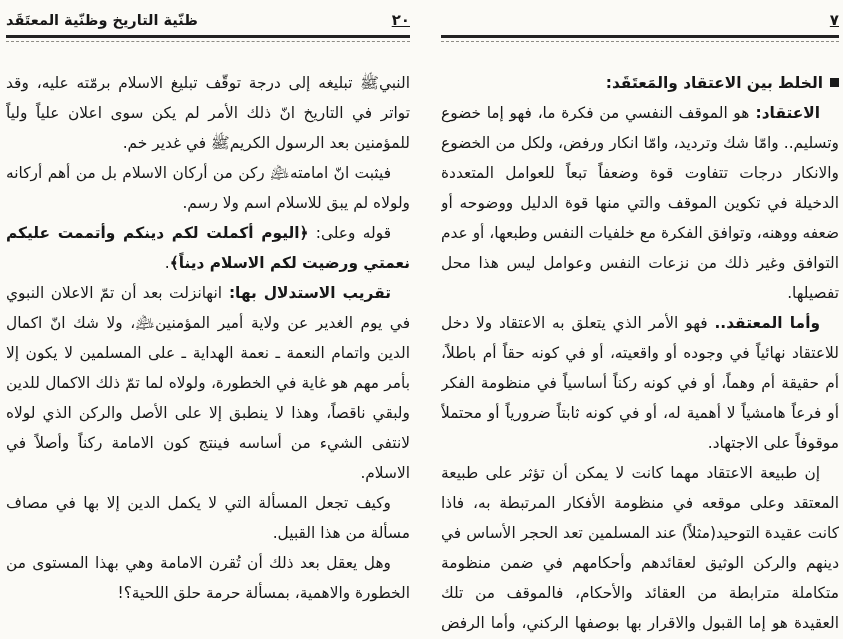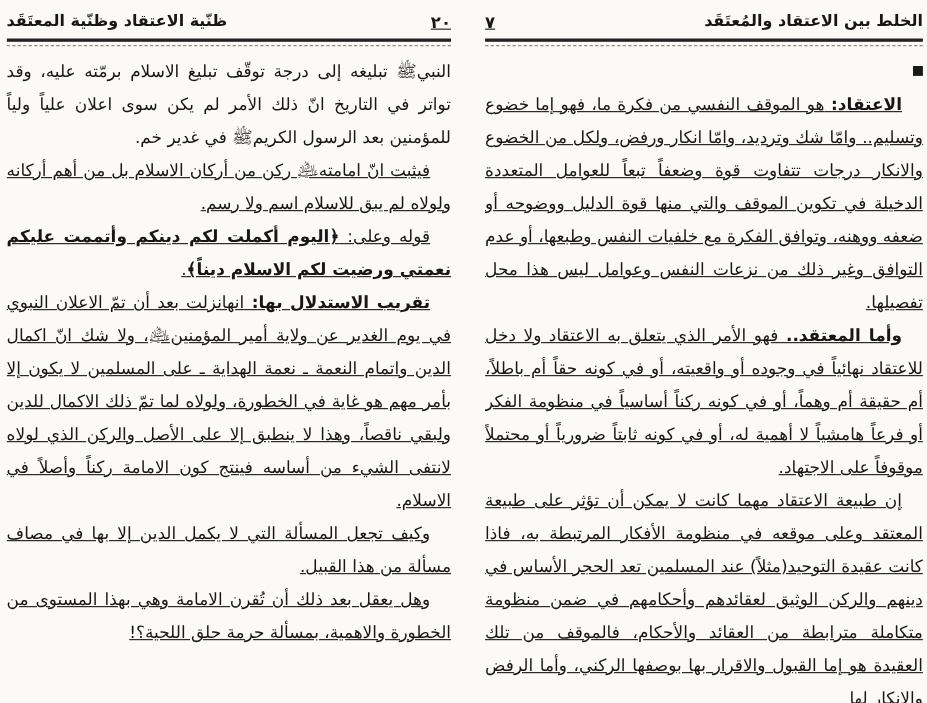--- a/index.html
+++ b/index.html
@@ -21,73 +21,72 @@
     font-weight:bold;font-size:14.5px;line-height:24px;
   }
   #page-left .hdr{padding-left:0;}
   #page-left .hdr-title{margin-right:22px;}
   .hdr-num{font-size:15px;letter-spacing:1px;text-decoration:underline;}
 
   .rule-thick{border-top:3px solid #222;margin-top:3px;}
   .rule-thin{border-top:1px dashed #8e8c85;margin-top:3px;}
 
   .body{
-    margin-top:8px;
+    margin-top:26px;
     font-size:15.4px;
     line-height:30px;
     text-align:justify;
   }
   .body p{margin:0;}
-  .ind{text-indent:19px;text-decoration:underline;}
+  .ind{text-indent:19px;}
   .sp{margin-top:10px;}
   .sec{font-weight:bold;margin-top:2px;}
   .sec-gap{margin-top:18px;}
   .sq{
     display:inline-block;width:9px;height:9px;background:#1a1a1a;
     margin-left:7px;vertical-align:1px;
   }
   .lead{font-weight:bold;}
   .verse{font-weight:bold;}
 </style>
 </head>
 <body>
 
 <div class="page" id="page-left">
   <div class="hdr">
     <span class="hdr-num">٢٠</span>
-    <span class="hdr-title">ظنّية الاعتقاد وظنّية المعتَقَد</span>
+    <span class="hdr-title">ظنّية التاريخ وظنّية المعتَقَد</span>
   </div>
   <div class="rule-thick"></div>
   <div class="rule-thin"></div>
 
   <div class="body">
     <p>النبيﷺ تبليغه إلى درجة توقّف تبليغ الاسلام برمّته عليه، وقد تواتر في التاريخ انّ ذلك الأمر لم يكن سوى اعلان علياً ولياً للمؤمنين بعد الرسول الكريمﷺ في غدير خم.</p>
     <p class="ind">فيثبت انّ امامته﵇ ركن من أركان الاسلام بل من أهم أركانه ولولاه لم يبق للاسلام اسم ولا رسم.</p>
     <p class="ind">
       <span>قوله وعلى: </span><span class="verse">﴿اليوم أكملت لكم دينكم وأتممت عليكم نعمتي ورضيت لكم الاسلام ديناً﴾</span><span>.</span>
     </p>
     <p class="ind">
       <span class="lead">تقريب الاستدلال بها: </span><span>انهانزلت بعد أن تمّ الاعلان النبوي في يوم الغدير عن ولاية أمير المؤمنين﵇، ولا شك انّ اكمال الدين واتمام النعمة ـ نعمة الهداية ـ على المسلمين لا يكون إلا بأمر مهم هو غاية في الخطورة، ولولاه لما تمّ ذلك الاكمال للدين ولبقي ناقصاً، وهذا لا ينطبق إلا على الأصل والركن الذي لولاه لانتفى الشيء من أساسه فينتج كون الامامة ركناً وأصلاً في الاسلام.</span>
     </p>
     <p class="ind">وكيف تجعل المسألة التي لا يكمل الدين إلا بها في مصاف مسألة من هذا القبيل.</p>
     <p class="ind">وهل يعقل بعد ذلك أن تُقرن الامامة وهي بهذا المستوى من الخطورة والاهمية، بمسألة حرمة حلق اللحية؟!</p>
   </div>
 </div>
 
 <div class="page" id="page-right">
   <div class="hdr">
-    <span class="hdr-title">الخلط بين الاعتقاد والمُعتَقَد</span>
     <span class="hdr-num">٧</span>
   </div>
   <div class="rule-thick"></div>
   <div class="rule-thin"></div>
 
   <div class="body">
     <p class="sec">
-      <span class="sq"></span>
+      <span class="sq"></span><span>الخلط بين الاعتقاد والمَعتَقَد:</span>
     </p>
     <p class="ind">
       <span class="lead">الاعتقاد: </span><span>هو الموقف النفسي من فكرة ما، فهو إما خضوع وتسليم.. وامّا شك وترديد، وامّا انكار ورفض، ولكل من الخضوع والانكار درجات تتفاوت قوة وضعفاً تبعاً للعوامل المتعددة الدخيلة في تكوين الموقف والتي منها قوة الدليل ووضوحه أو ضعفه ووهنه، وتوافق الفكرة مع خلفيات النفس وطبعها، أو عدم التوافق وغير ذلك من نزعات النفس وعوامل ليس هذا محل تفصيلها.</span>
     </p>
     <p class="ind sp">
       <span class="lead">وأما المعتقد..</span><span> فهو الأمر الذي يتعلق به الاعتقاد ولا دخل للاعتقاد نهائياً في وجوده أو واقعيته، أو في كونه حقاً أم باطلاً، أم حقيقة أم وهماً، أو في كونه ركناً أساسياً في منظومة الفكر أو فرعاً هامشياً لا أهمية له، أو في كونه ثابتاً ضرورياً أو محتملاً موقوفاً على الاجتهاد.</span>
     </p>
     <p class="ind sp">إن طبيعة الاعتقاد مهما كانت لا يمكن أن تؤثر على طبيعة المعتقد وعلى موقعه في منظومة الأفكار المرتبطة به، فاذا كانت عقيدة التوحيد(مثلاً) عند المسلمين تعد الحجر الأساس في دينهم والركن الوثيق لعقائدهم وأحكامهم في ضمن منظومة متكاملة مترابطة من العقائد والأحكام، فالموقف من تلك العقيدة هو إما القبول والاقرار بها بوصفها الركني، وأما الرفض والانكار لها</p>
   </div>
 </div>

